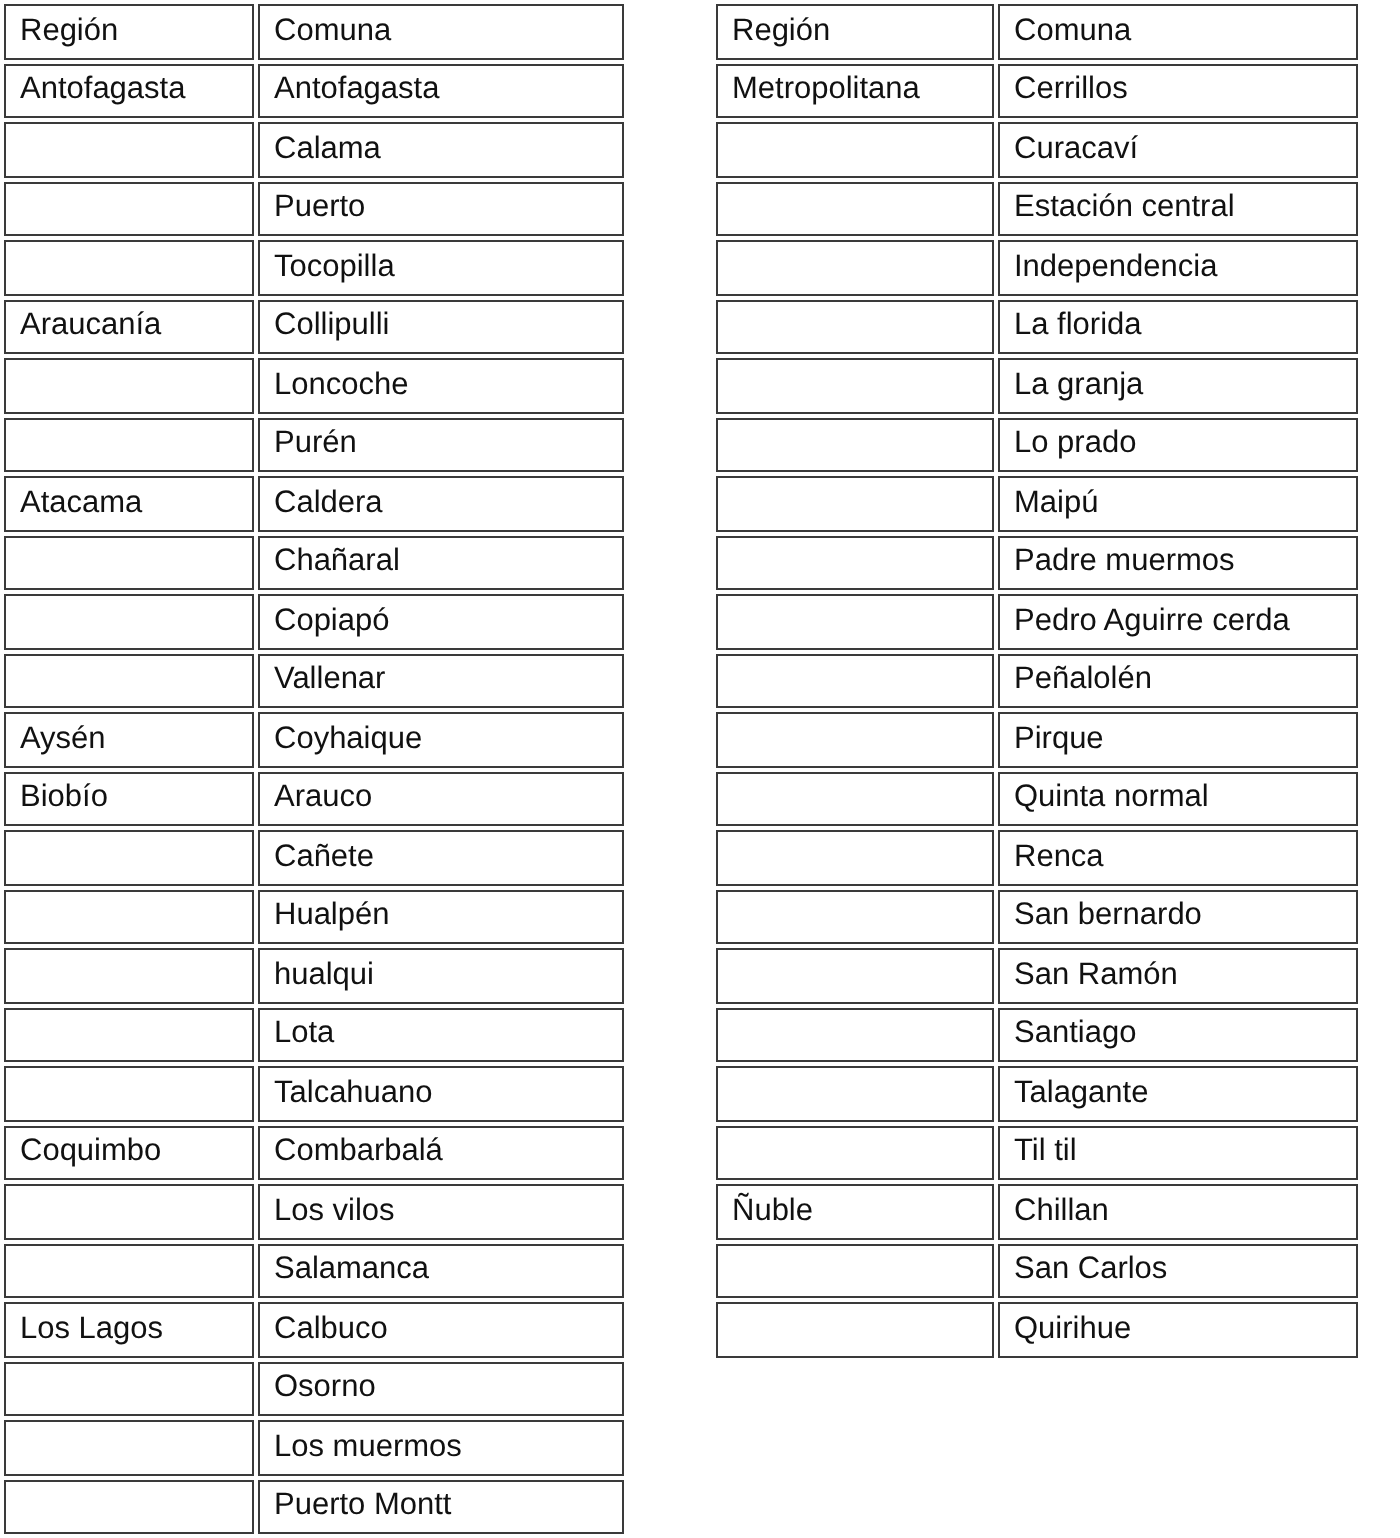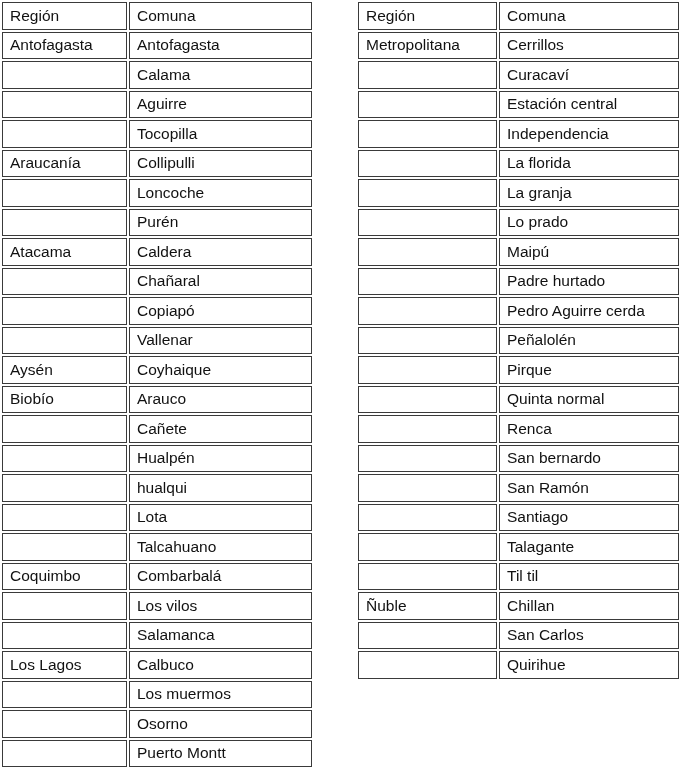--- a/index.html
+++ b/index.html
@@ -59,21 +59,21 @@
         <tr>
           <td>Antofagasta</td>
           <td>Antofagasta</td>
         </tr>
         <tr>
           <td></td>
           <td>Calama</td>
         </tr>
         <tr>
           <td></td>
-          <td>Aguirre</td>
+          <td>Puerto</td>
         </tr>
         <tr>
           <td></td>
           <td>Tocopilla</td>
         </tr>
         <tr>
           <td>Araucanía</td>
           <td>Collipulli</td>
         </tr>
         <tr>
@@ -139,25 +139,25 @@
         <tr>
           <td></td>
           <td>Salamanca</td>
         </tr>
         <tr>
           <td>Los Lagos</td>
           <td>Calbuco</td>
         </tr>
         <tr>
           <td></td>
+          <td>Osorno</td>
+        </tr>
+        <tr>
+          <td></td>
           <td>Los muermos</td>
-        </tr>
-        <tr>
-          <td></td>
-          <td>Osorno</td>
         </tr>
         <tr>
           <td></td>
           <td>Puerto Montt</td>
         </tr>
       </tbody>
   </table>
 
   <table class="region-table" data-table-index="1">
     <colgroup>
@@ -196,21 +196,21 @@
         <tr>
           <td></td>
           <td>Lo prado</td>
         </tr>
         <tr>
           <td></td>
           <td>Maipú</td>
         </tr>
         <tr>
           <td></td>
-          <td>Padre hurtado</td>
+          <td>Padre muermos</td>
         </tr>
         <tr>
           <td></td>
           <td>Pedro Aguirre cerda</td>
         </tr>
         <tr>
           <td></td>
           <td>Peñalolén</td>
         </tr>
         <tr>

